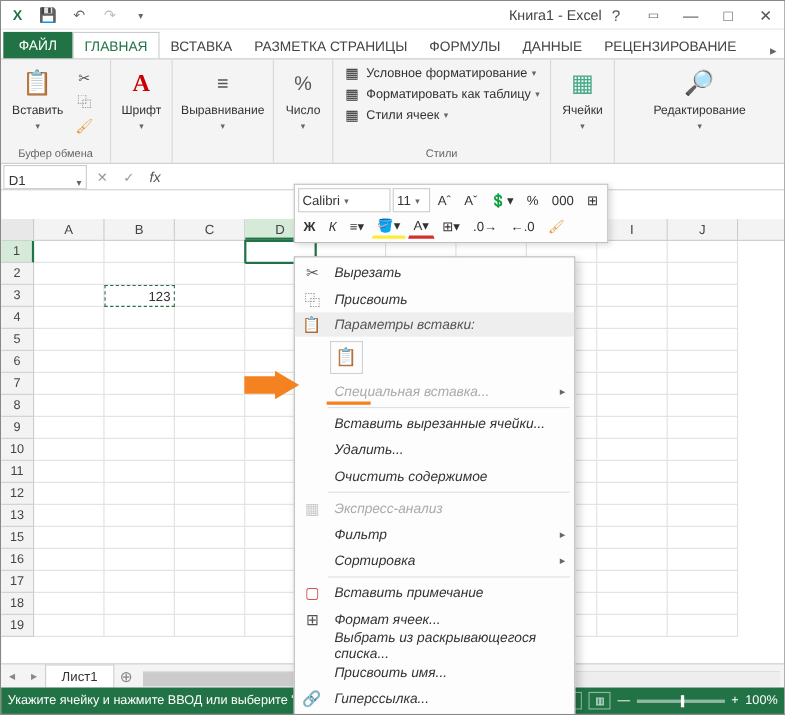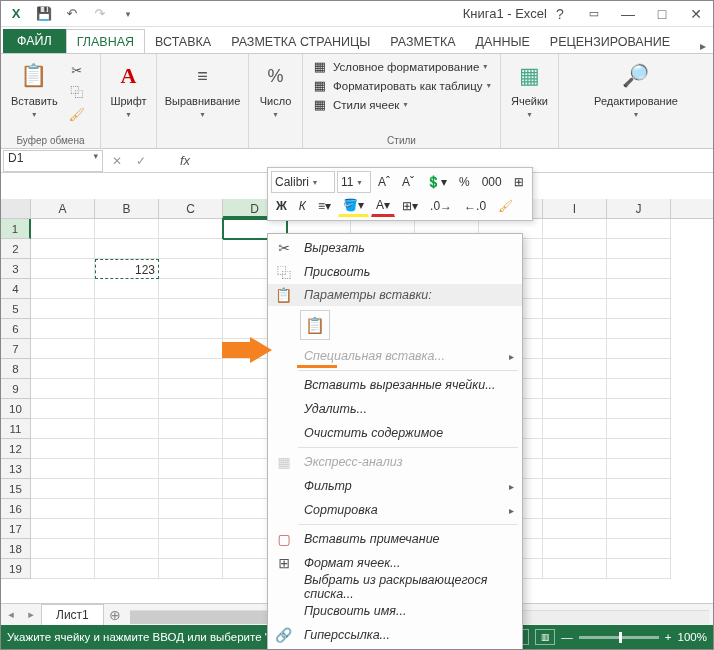--- a/index.html
+++ b/index.html
@@ -28,24 +28,24 @@
 .big-btn { display: flex; flex-direction: column; align-items: center; justify-content: flex-start; padding: 2px 4px; gap: 3px; }
 .big-ico { width: 32px; height: 32px; display: flex; align-items: center; justify-content: center; font-size: 22px; }
 .big-lbl { font-size: 11px; text-align: left; line-height: 1.1; }
 .small-stack { display: flex; flex-direction: column; gap: 2px; justify-content: flex-start; padding-top: 2px; }
 .s-btn { width: 22px; height: 20px; display: flex; align-items: center; justify-content: center; font-size: 13px; color: #555; }
 .row-btn { display: flex; align-items: center; gap: 4px; font-size: 11.5px; padding: 1px 2px; white-space: nowrap; }
 .row-btn .ico { width: 18px; text-align: center; font-size: 13px; }
 
 
 .fbar { height: 24px; display: flex; align-items: center; border-bottom: 1px solid #d0d0d0; }
-.namebox { width: 100px; height: 22px; border: 1px solid #ccc; display: flex; align-items: flex-start; padding: 0 4px; font-size: 12px; margin: 0 2px; }
+.namebox { width: 76px; height: 22px; border: 1px solid #ccc; display: flex; align-items: flex-end; padding: 0 4px; font-size: 12px; margin: 0 2px; }
 .namebox .dd { margin-left: auto; font-size: 9px; color: #666; }
 .fb-btn { width: 24px; height: 22px; display: flex; align-items: center; justify-content: center; color: #999; }
-.fx { font-style: italic; font-size: 13px; color: #555; margin-left: 20px; }
+.fx { font-style: italic; font-size: 13px; color: #555; }
 
 
 .mini-tb { position: absolute; left: 266px; top: 166px; background: #fdfdfd; border: 1px solid #c0c0c0; box-shadow: 2px 2px 6px rgba(0,0,0,.15); padding: 2px; z-index: 20; }
 .mini-row { display: flex; gap: 2px; align-items: center; padding: 1px; }
 .mini-btn { height: 22px; padding: 0 4px; display: flex; align-items: center; justify-content: center; font-size: 12px; border: 1px solid transparent; }
 .mini-input { height: 22px; border: 1px solid #ccc; background: #fff; padding: 0 3px; display: flex; align-items: center; font-size: 12px; }
 .mini-input .dd { margin-left: 4px; font-size: 8px; color: #666; }
 
 
 .grid-wrap { position: absolute; left: 0; top: 198px; right: 0; bottom: 44px; overflow: hidden; }
@@ -116,21 +116,21 @@
     <div class="win-btn">□</div>
     <div class="win-btn">✕</div>
   </div>
 </div>
 
 <div class="tabs">
   <div class="tab file">ФАЙЛ</div>
   <div class="tab active">ГЛАВНАЯ</div>
   <div class="tab">ВСТАВКА</div>
   <div class="tab">РАЗМЕТКА СТРАНИЦЫ</div>
-  <div class="tab">РАЗМЕТКА</div>
+  <div class="tab">ФОРМУЛЫ</div>
   <div class="tab">ДАННЫЕ</div>
   <div class="tab">РЕЦЕНЗИРОВАНИЕ</div>
   <div class="tab-end">▸</div>
 </div>
 
 <div class="ribbon">
   <div class="group" style="width:100px">
     <div class="g-body">
       <div class="big-btn">
         <div class="big-ico" style="color:#e49b3e">📋</div>
@@ -222,21 +222,21 @@
       <span>D1</span>
       <span class="dd">▾</span>
     </div>
   <div class="fb-btn">✕</div>
   <div class="fb-btn">✓</div>
   <div class="fb-btn fx">fx</div>
 </div>
 
 <div class="mini-tb">
   <div class="mini-row">
-    <div class="mini-input" style="width:64px">
+    <div class="mini-input" style="width:84px">
         <span>Calibri</span>
         <span class="dd">▾</span>
       </div>
     <div class="mini-input" style="width:34px">
         <span>11</span>
         <span class="dd">▾</span>
       </div>
     <div class="mini-btn">Aˆ</div>
     <div class="mini-btn">Aˇ</div>
     <div class="mini-btn">💲▾</div>

